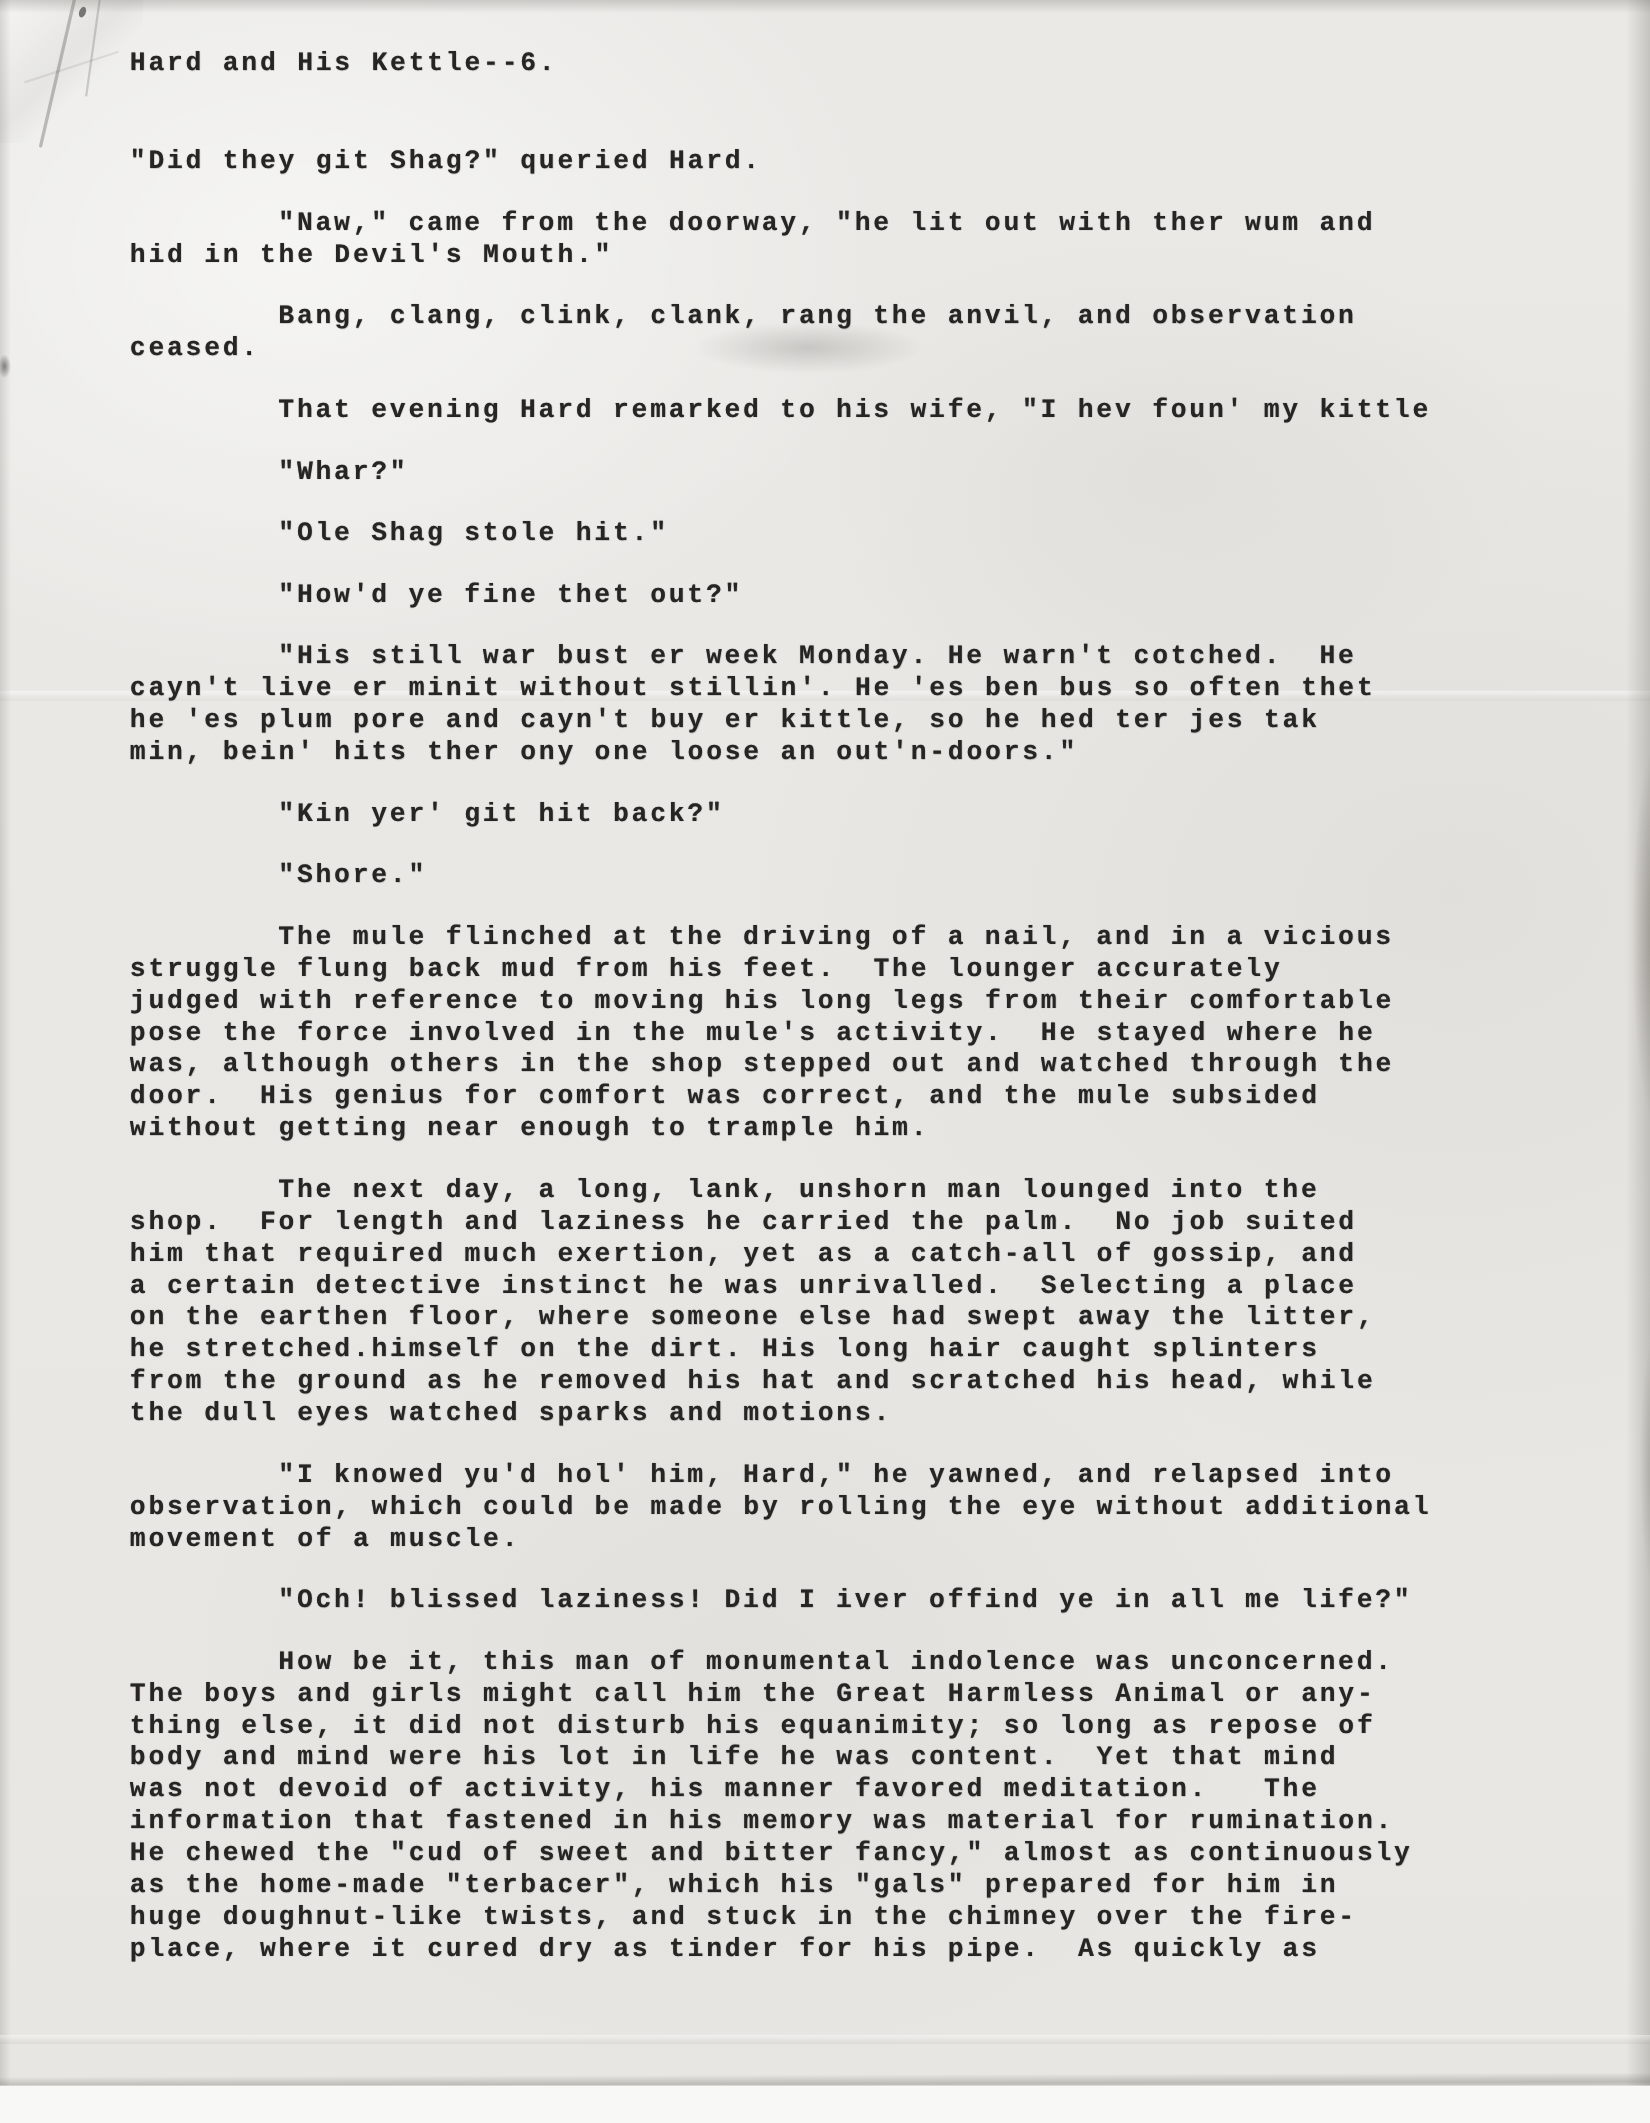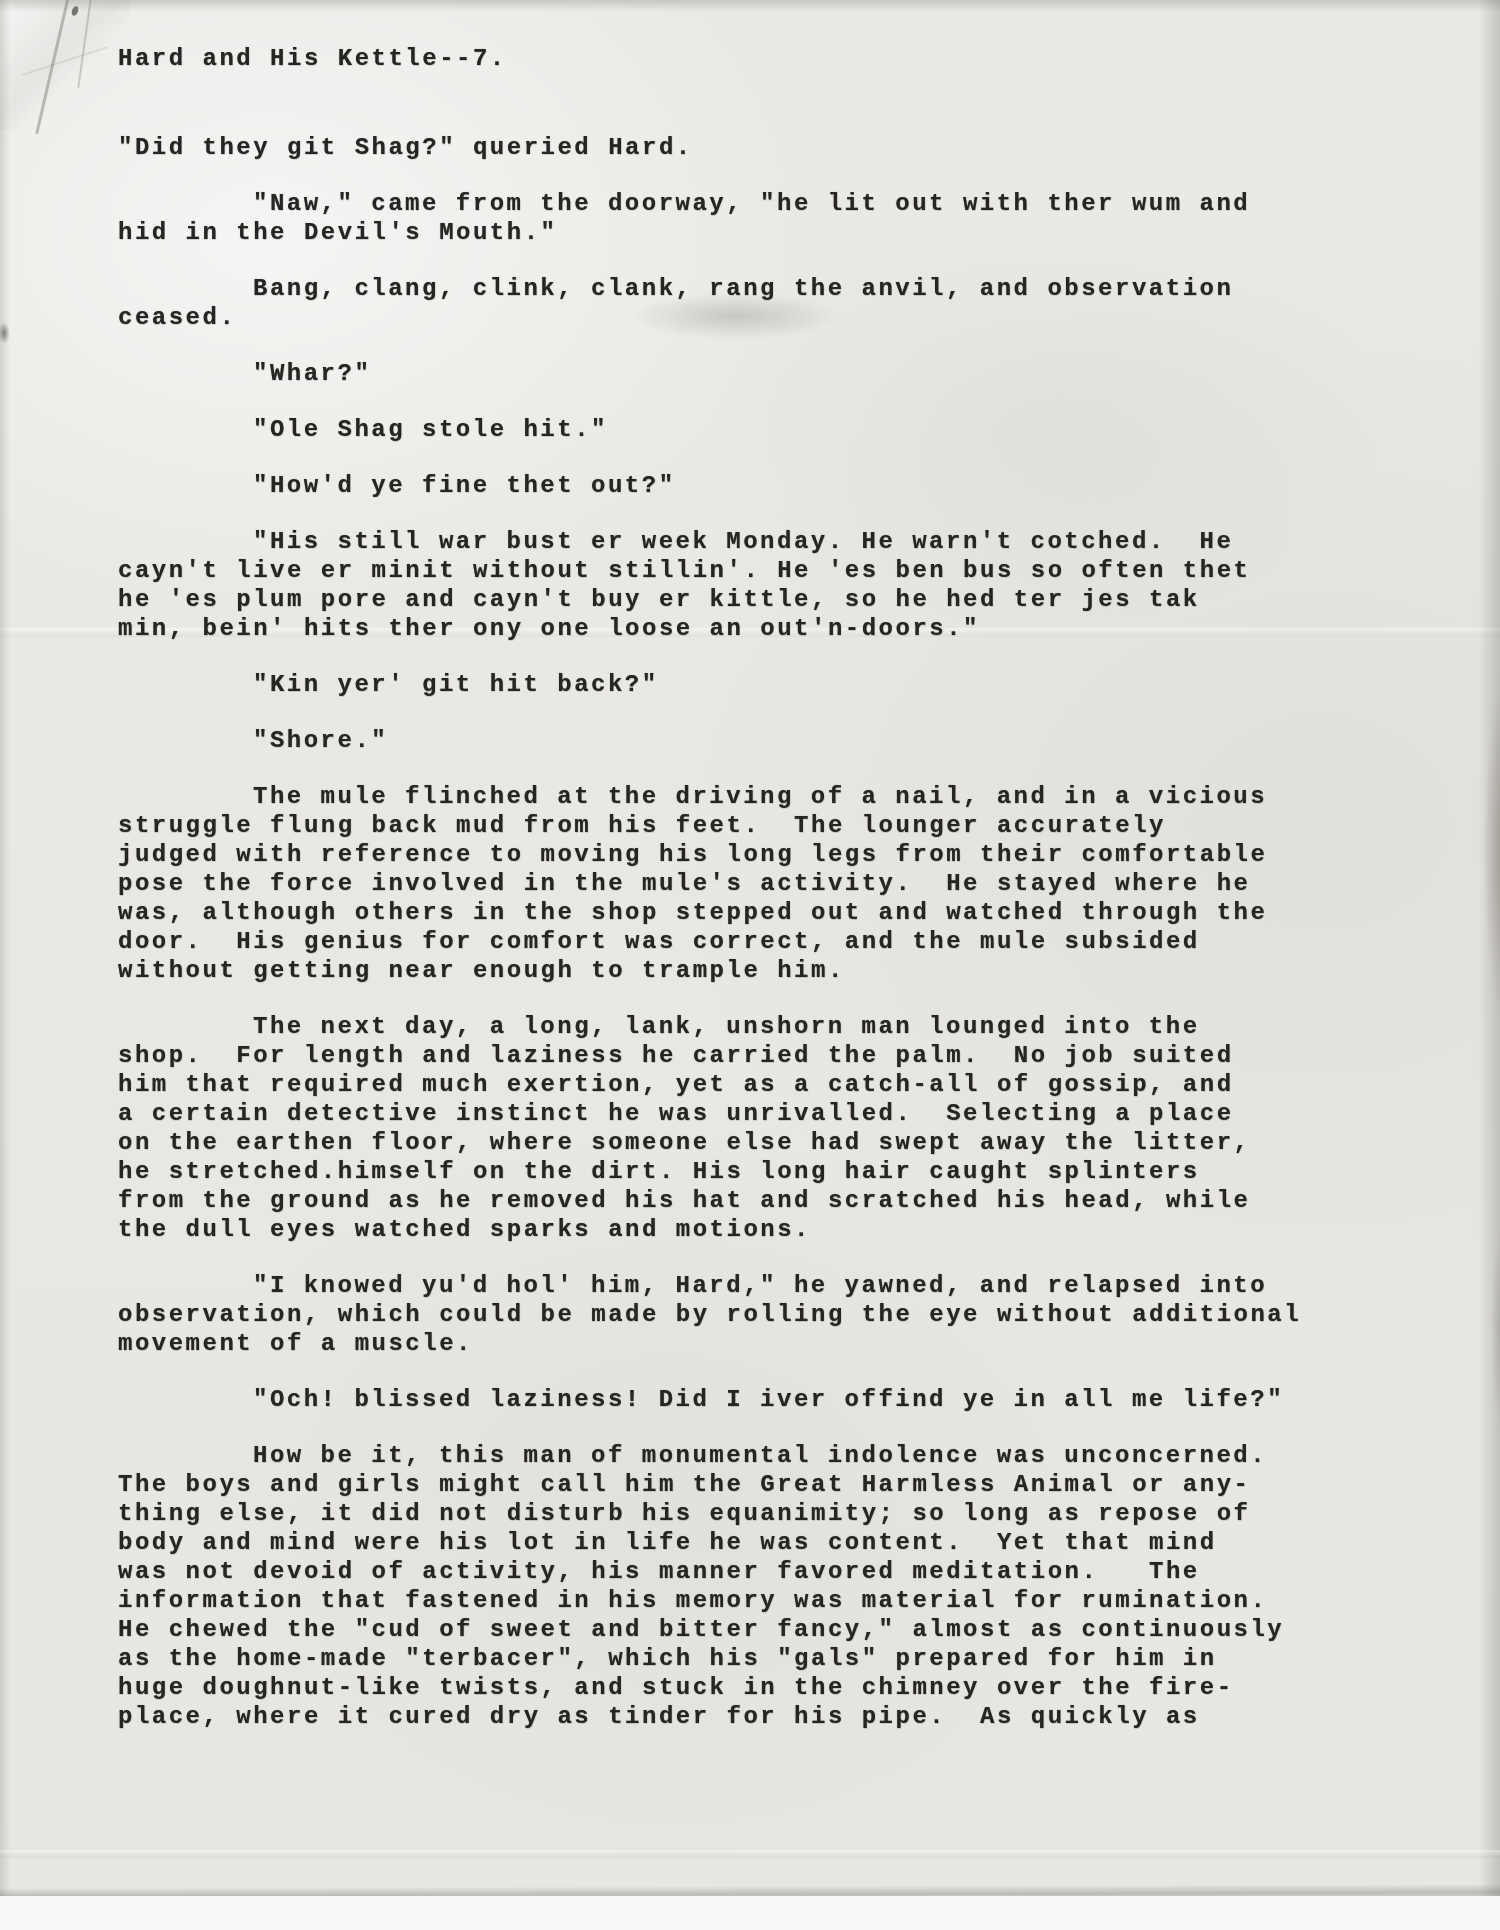--- a/index.html
+++ b/index.html
@@ -86,27 +86,28 @@
   <div class="edge-top"></div>
   <div class="edge-left"></div>
   <div class="edge-right"></div>
   <div class="tear-right"></div>
   <div class="tear-right2"></div>
   <div class="fold-bottom"></div>
   <div class="bottom-edge"></div>
   <div class="bottom-strip"></div>
 
   <div class="doc">
-    <div class="doc-title">Hard and His Kettle--7.</div>
+    <div class="doc-title">Hard and His Kettle--6.</div>
     <div>
         <div class="para">"Did they git Shag?" queried Hard.</div>
         <div class="para indent">"Naw," came from the doorway, "he lit out with ther wum and
 hid in the Devil's Mouth."</div>
         <div class="para indent">Bang, clang, clink, clank, rang the anvil, and observation
 ceased.</div>
+        <div class="para indent">That evening Hard remarked to his wife, "I hev foun' my kittle</div>
         <div class="para indent">"Whar?"</div>
         <div class="para indent">"Ole Shag stole hit."</div>
         <div class="para indent">"How'd ye fine thet out?"</div>
         <div class="para indent">"His still war bust er week Monday. He warn't cotched.  He
 cayn't live er minit without stillin'. He 'es ben bus so often thet
 he 'es plum pore and cayn't buy er kittle, so he hed ter jes tak
 min, bein' hits ther ony one loose an out'n-doors."</div>
         <div class="para indent">"Kin yer' git hit back?"</div>
         <div class="para indent">"Shore."</div>
         <div class="para indent">The mule flinched at the driving of a nail, and in a vicious

